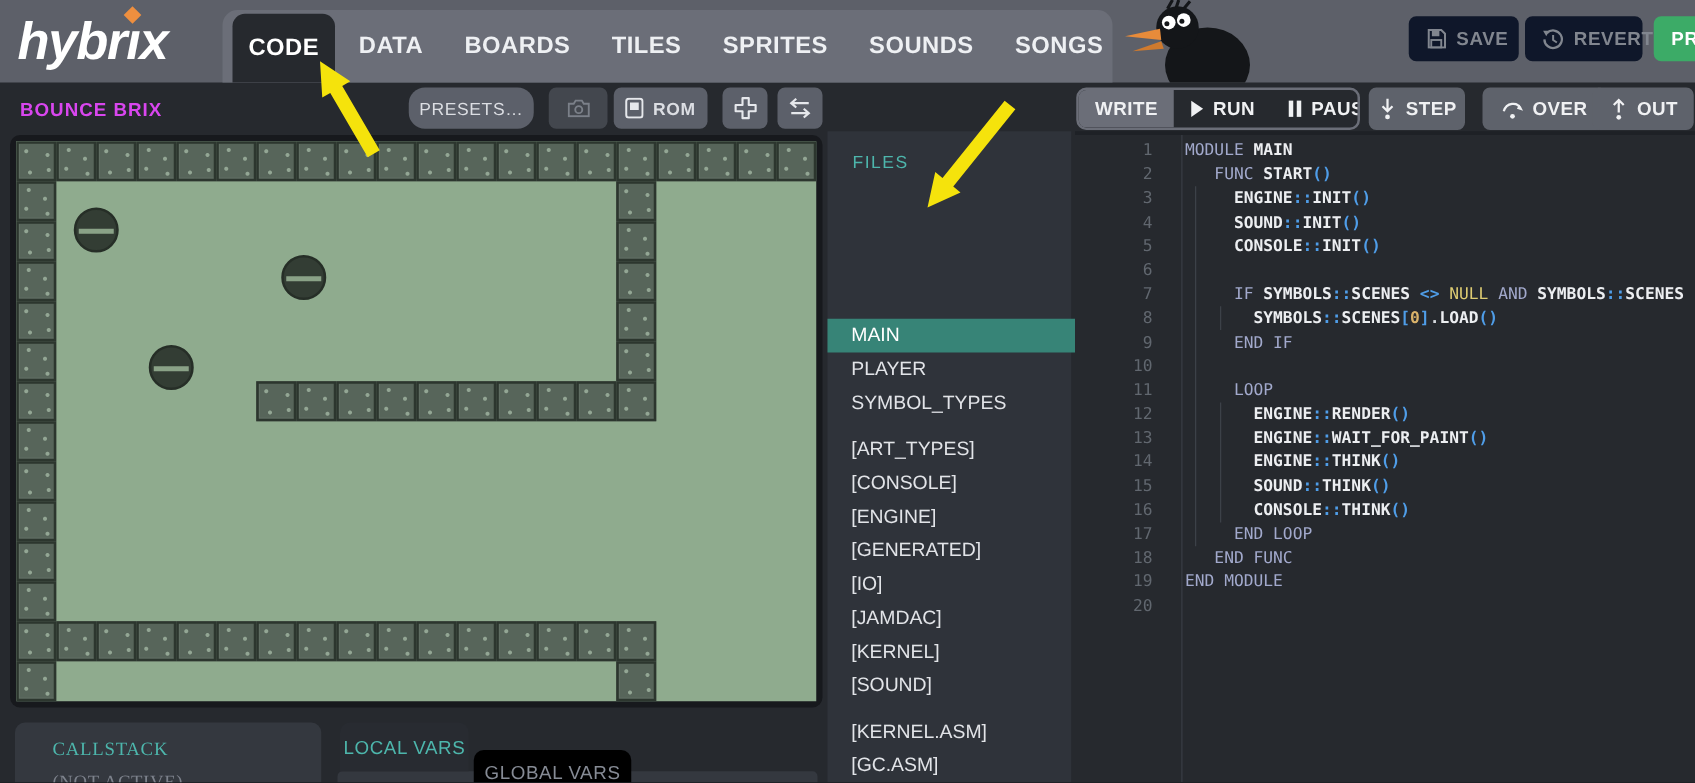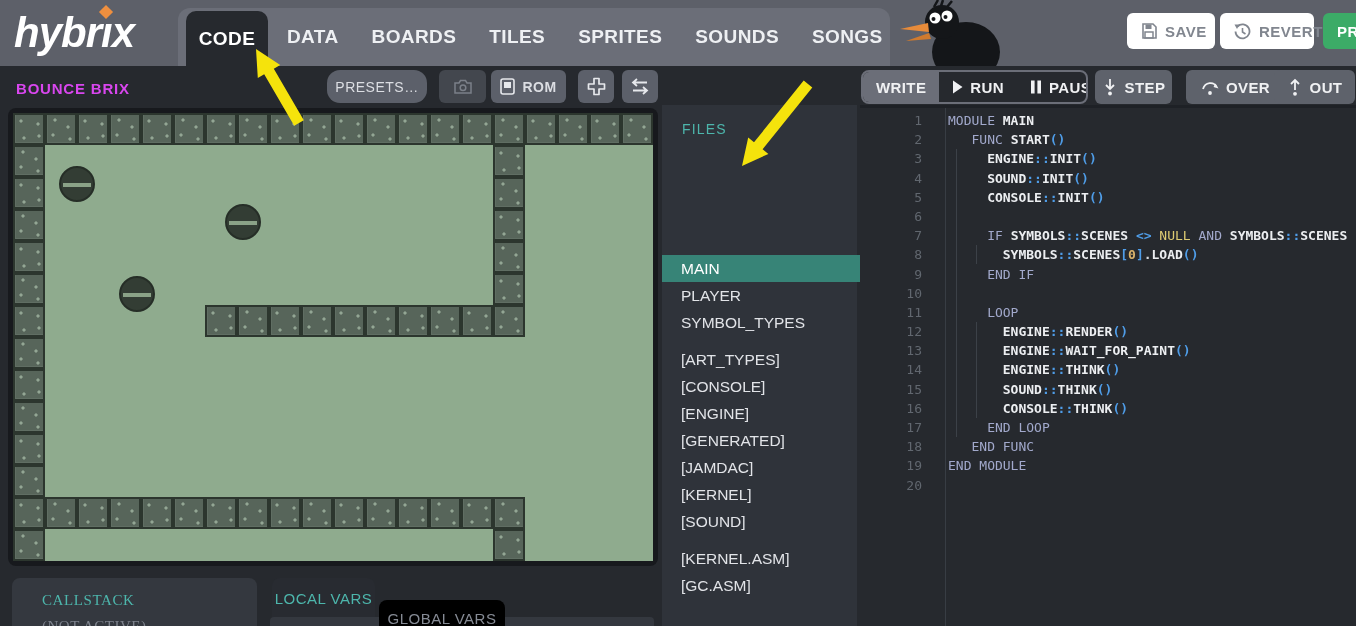--- a/index.html
+++ b/index.html
@@ -11,21 +11,21 @@
   .topbar{left:0;top:0;width:1356px;height:66px;background:#5d6069;}
   .logo{left:14px;top:4px;font-size:42px;font-weight:bold;color:#ffffff;letter-spacing:-1px;line-height:58px;font-style:italic;}
   .logo .iwrap{position:relative;display:inline-block;}
   .logo .diamond{position:absolute;left:50%;top:3px;width:10px;height:10px;background:#ee8f3f;
                  transform:translateX(-50%) rotate(45deg);}
   .navwrap{left:178px;top:8px;width:712px;height:58px;background:#6b6e78;border-radius:12px 12px 0 0;}
   .tab-active{left:8px;top:3px;width:82px;height:55px;background:#26292e;border-radius:10px 10px 0 0;
               display:flex;align-items:center;justify-content:center;color:#fff;font-size:19px;font-weight:bold;letter-spacing:.4px;cursor:pointer;}
   .navlabels{left:109px;top:0;height:58px;display:flex;align-items:center;gap:33px;}
   .navlabels span{color:#eef0f3;font-size:19px;font-weight:bold;letter-spacing:.4px;cursor:pointer;}
-  .top-btn{top:13px;height:36px;border-radius:6px;background:#ffffff;color:#81868f;
+  .top-btn{top:13px;height:36px;border-radius:6px;background:#0f172a;color:#81868f;
            display:flex;align-items:center;gap:8px;padding:0 14px;font-size:15px;font-weight:bold;letter-spacing:.5px;box-sizing:border-box;}
   .btn-save{left:1127px;width:88px;}
   .btn-revert{left:1220px;width:94px;}
   .btn-present{left:1323px;width:92px;background:#3cab67;color:#ffffff;}
 
   
   .panel-title{left:16px;top:80px;font-size:15px;font-weight:600;color:#d946ef;letter-spacing:.8px;}
   .hbtn{top:70px;height:33px;border-radius:6px;background:#5c606a;color:#dcdee3;display:flex;align-items:center;
         justify-content:center;gap:7px;font-size:14px;letter-spacing:.5px;box-sizing:border-box;cursor:pointer;}
   .btn-presets{left:327px;width:100px;border-radius:13px;}
@@ -266,20 +266,21 @@
   <div class="abs files-panel">
     <div class="files-header">FILES</div>
     <div class="files-list">
         <div class="file-item selected">MAIN</div>
         <div class="file-item">PLAYER</div>
         <div class="file-item" style="margin-bottom: 10px;">SYMBOL_TYPES</div>
         <div class="file-item">[ART_TYPES]</div>
         <div class="file-item">[CONSOLE]</div>
         <div class="file-item">[ENGINE]</div>
         <div class="file-item">[GENERATED]</div>
+        <div class="file-item">[IO]</div>
         <div class="file-item">[JAMDAC]</div>
         <div class="file-item">[KERNEL]</div>
         <div class="file-item" style="margin-bottom: 10px;">[SOUND]</div>
         <div class="file-item">[KERNEL.ASM]</div>
         <div class="file-item">[GC.ASM]</div>
       </div>
   </div>
 
   <div class="abs seg-group">
     <div class="seg active">

